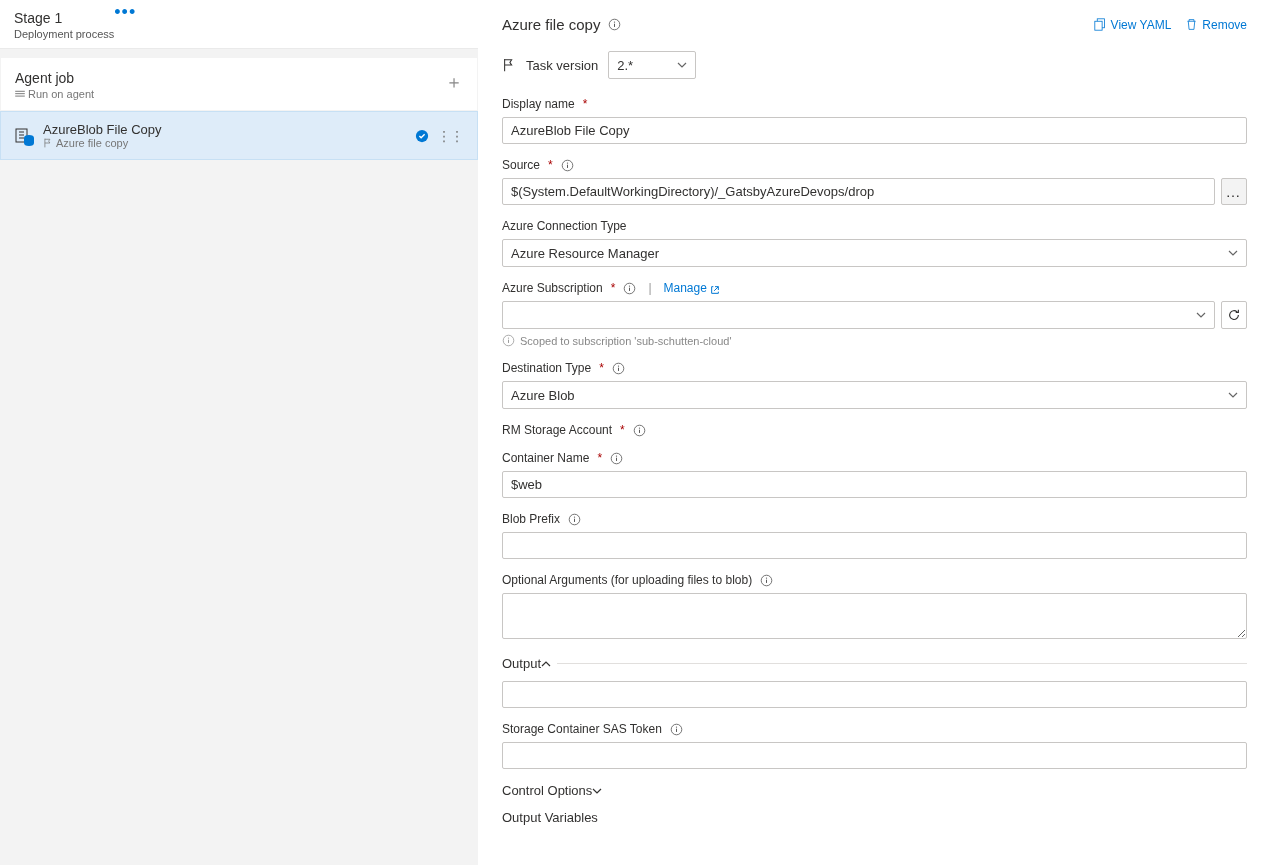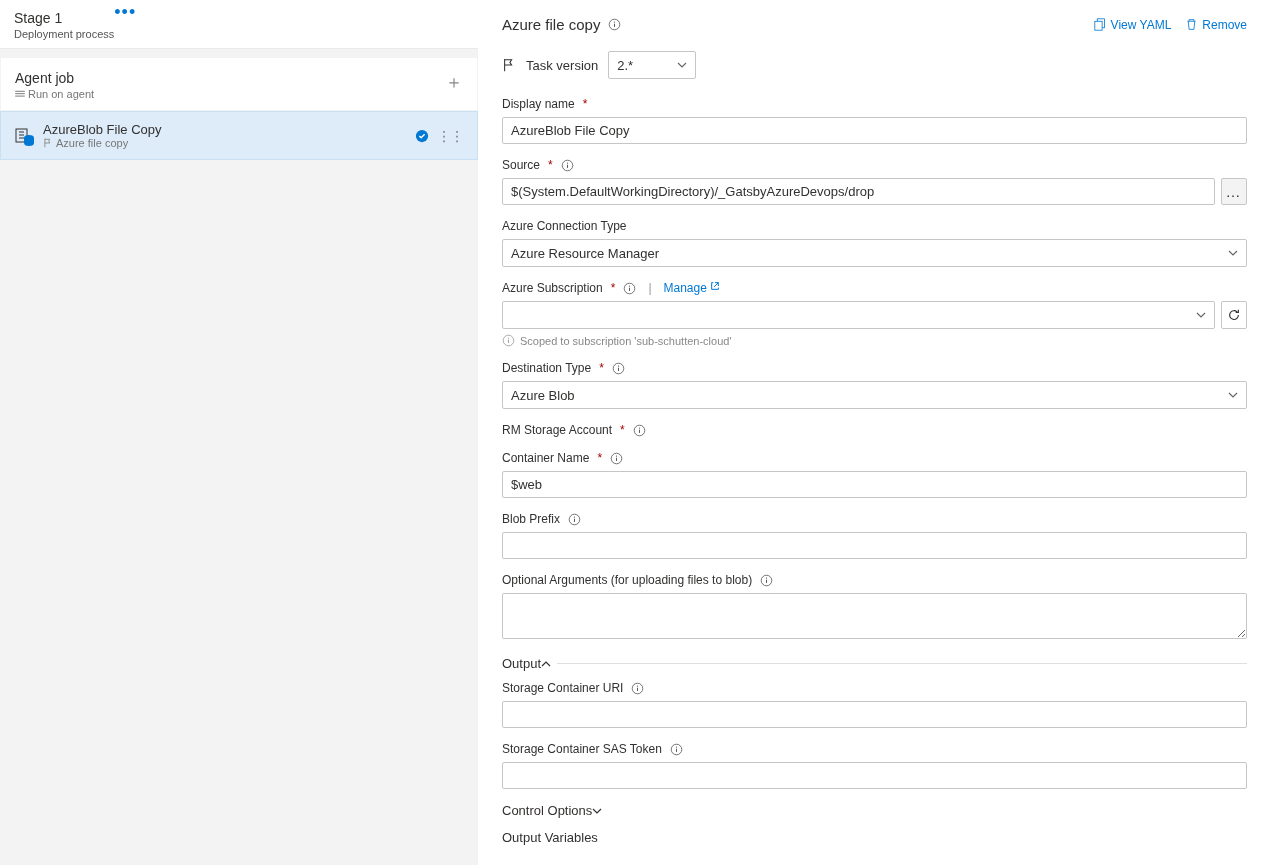--- a/index.html
+++ b/index.html
@@ -32,21 +32,21 @@
   .header-actions { margin-left:auto; display:flex; gap:14px; }
   .header-link { color:#0078d4; font-size:12px; display:flex; align-items:center; gap:4px; cursor:pointer; }
 
   .task-version-row { display:flex; align-items:center; gap:10px; margin-bottom:18px; }
   .flag-icon { display:inline-block; width:14px; height:14px; }
 
   .field { margin-bottom:14px; }
   .label-row { display:flex; align-items:center; gap:8px; margin-bottom:6px; font-size:12px; color:#323130; }
   .req { color:#a80000; }
   .info-icon { width:13px; height:13px; color:#555; flex-shrink:0; }
-  .link { color:#0078d4; font-size:12px; cursor:pointer; display:flex; align-items:flex-start; gap:3px; }
+  .link { color:#0078d4; font-size:12px; cursor:pointer; display:flex; align-items:flex-end; gap:3px; }
   .sep { color:#999; margin: 0 4px; }
 
   input[type=text], .select, textarea {
     width:100%; border:1px solid #c8c6c4; border-radius:2px; font-size:13px; color:#323130;
     padding:5px 8px; background:#fff; outline:none;
   }
   textarea { height:46px; resize:both; }
   .select { display:flex; align-items:center; justify-content:space-between; cursor:pointer; height:28px; }
   .select-small { width:88px; }
   .chev { display:inline-block; }
@@ -342,30 +342,20 @@
     <span>Output</span>
     <span>
         <svg width="10" height="10" viewBox="0 0 10 10">
           <path d="M1 7l4-4 4 4" fill="none" stroke="#323130" stroke-width="1.2"></path>
         </svg>
       </span>
     <span class="line"></span>
   </div>
 
   <div class="field">
-    <div class="label-row">
-      <span>Storage Container URI</span>
-      <span>
-          <svg class="info-icon" viewBox="0 0 16 16">
-            <circle cx="8" cy="8" r="6.5" fill="none" stroke="#555" stroke-width="1"></circle>
-            <line x1="8" y1="7" x2="8" y2="11" stroke="#555" stroke-width="1.2"></line>
-            <circle cx="8" cy="5" r="0.8" fill="#555"></circle>
-          </svg>
-        </span>
-    </div>
     <input type="text" value="" style="">
   </div>
 
   <div class="field">
     <div class="label-row">
       <span>Storage Container SAS Token</span>
       <span>
           <svg class="info-icon" viewBox="0 0 16 16">
             <circle cx="8" cy="8" r="6.5" fill="none" stroke="#555" stroke-width="1"></circle>
             <line x1="8" y1="7" x2="8" y2="11" stroke="#555" stroke-width="1.2"></line>

